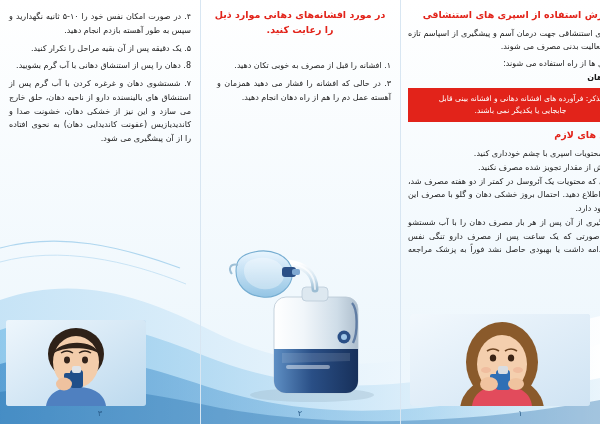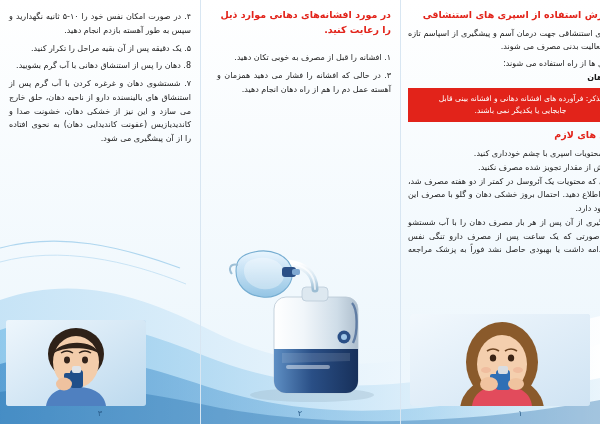--- a/index.html
+++ b/index.html
@@ -118,21 +118,21 @@
     background: linear-gradient(150deg,#dceaf7 0%, #a9cde8 55%, #7fb4db 100%);
   }
 
   
   #panel-mid .content {
     position: absolute;
     top: 8px;
     right: 9px;
     left: 9px;
   }
-  #m-title { margin-bottom: 14px; text-align: right; }
+  #m-title { margin-bottom: 22px; }
   .m-item { margin-bottom: 4px; margin-left: 8px; }
 
   .nebulizer {
     position: absolute;
     bottom: 22px;
     left: 12px;
     width: 176px;
     height: 165px;
   }
 

